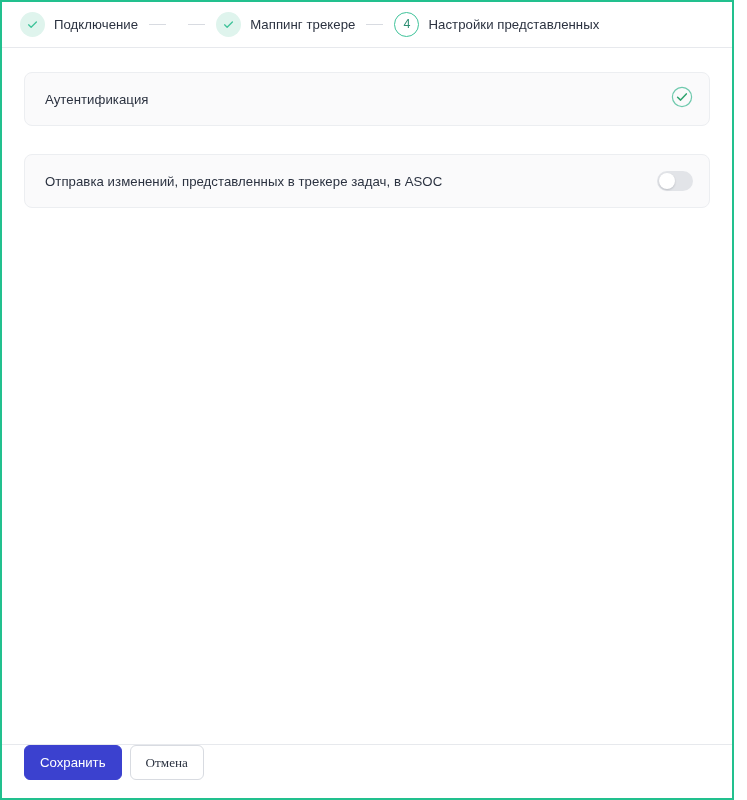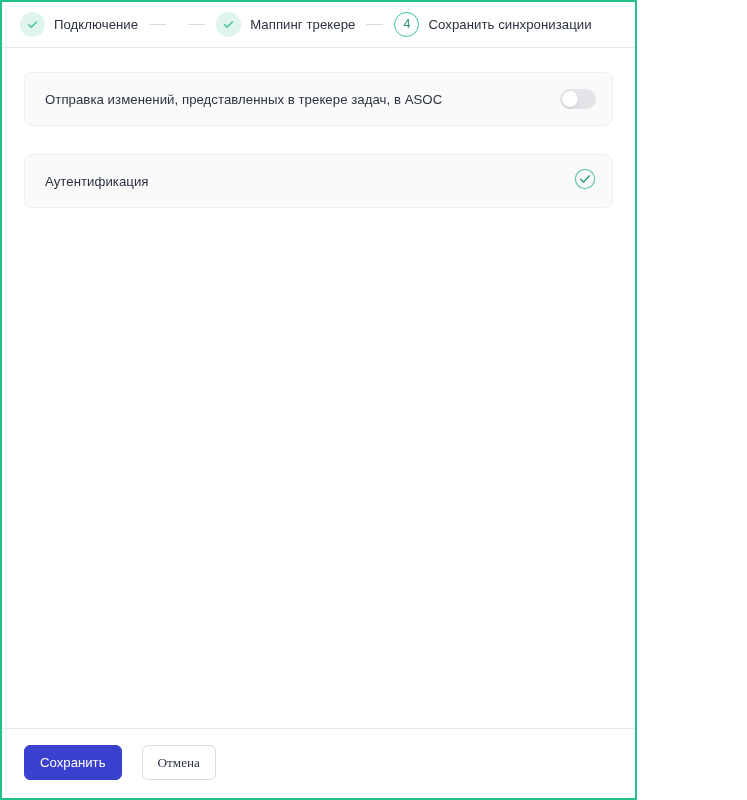--- a/index.html
+++ b/index.html
@@ -7,21 +7,21 @@
     padding: 0;
     background: #ffffff;
   }
   body {
     font-family: "Liberation Sans", sans-serif;
     -webkit-font-smoothing: antialiased;
   }
 
   .wizard {
     position: relative;
-    width: 637px;
+    width: 734px;
     height: 800px;
     box-sizing: border-box;
     border: 2px solid #22c08e;
     background: #ffffff;
     display: flex;
     flex-direction: column;
     overflow: hidden;
   }
 
   
@@ -124,24 +124,24 @@
     height: 16px;
     border-radius: 50%;
     background: #ffffff;
     box-shadow: 0 1px 2px rgba(16,24,40,0.18);
   }
 
   
   .wizard-footer {
     flex: 0 0 auto;
     border-top: 1px solid #e7e9ed;
-    padding: 16px 22px 18px 22px;
-    display: flex;
-    align-items: center;
-    gap: 20px;
+    padding: 0 22px 18px 22px;
+    display: flex;
+    align-items: center;
+    gap: 8px;
     background: #ffffff;
   }
   .btn {
     font-family: "Liberation Sans", sans-serif;
     font-size: 13.2px;
     line-height: 1;
     border-radius: 6px;
     padding: 10px 15px;
     cursor: pointer;
     box-sizing: border-box;
@@ -185,44 +185,44 @@
           <path d="M3.2 8.4L6.3 11.4L12.8 4.9" stroke="#3fc39a" stroke-width="1.6" stroke-linecap="round" stroke-linejoin="round"></path>
         </svg>
       </span>
       <span class="step-label">Маппинг трекере</span>
     </div>
 
     <span class="step-sep"></span>
 
     <div class="step">
       <span class="step-badge current">4</span>
-      <span class="step-label">Сохранить синхронизации</span>
+      <span class="step-label">Настройки представленных</span>
     </div>
 
   </div>
 
   <div class="wizard-body">
-
-    <div class="panel">
-      <span class="panel-title">Отправка изменений, представленных в трекере задач, в ASOC</span>
-      <span class="toggle">
-        <span class="knob"></span>
-      </span>
-    </div>
 
     <div class="panel">
       <span class="panel-title">Аутентификация</span>
       <span class="check-circle">
         <svg width="22" height="22" viewBox="0 0 22 22" fill="none" aria-hidden="true">
           <circle cx="11" cy="11" r="9.6" stroke="#6ec9ad" stroke-width="1.2"></circle>
           <path d="M6.6 11.2L9.6 14.1L15.3 7.9" stroke="#2fa36f" stroke-width="1.5" stroke-linecap="round" stroke-linejoin="round"></path>
         </svg>
       </span>
     </div>
 
+    <div class="panel">
+      <span class="panel-title">Отправка изменений, представленных в трекере задач, в ASOC</span>
+      <span class="toggle">
+        <span class="knob"></span>
+      </span>
+    </div>
+
   </div>
 
   <div class="wizard-footer">
     <button class="btn btn-primary">Сохранить</button>
     <button class="btn btn-secondary">Отмена</button>
   </div>
 
 </div>
 
 </body></html>

